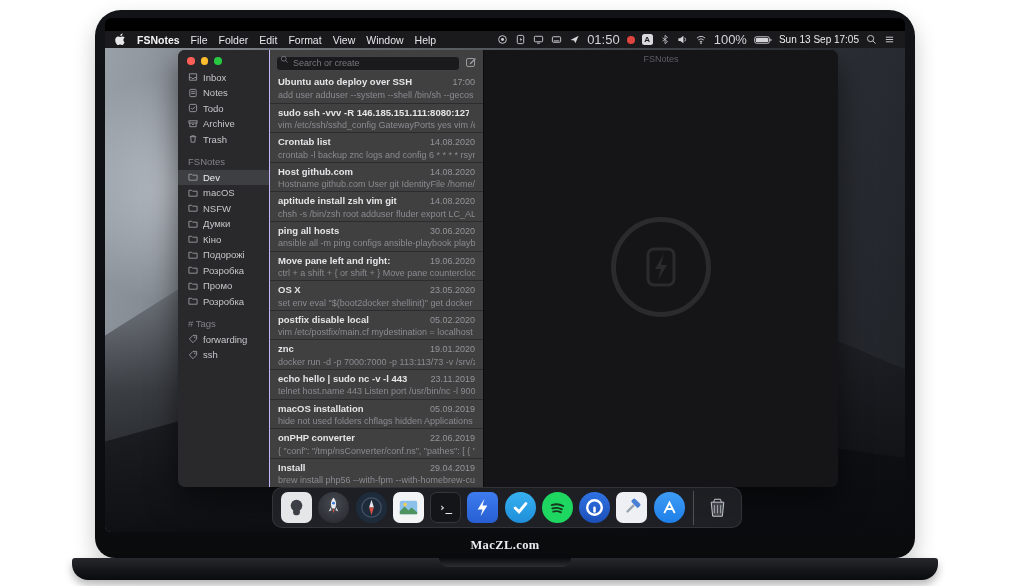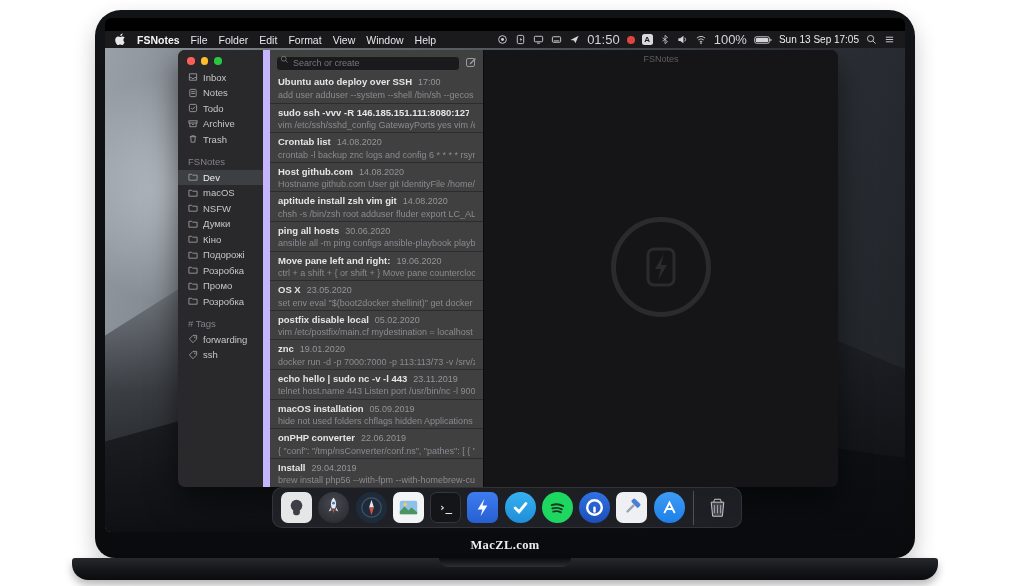--- a/index.html
+++ b/index.html
@@ -77,21 +77,21 @@
 
   
   .window {
     position:absolute; left:73px; top:2px; width:660px; height:437px;
     border-radius:7px; overflow:hidden; display:flex;
     box-shadow:0 14px 30px rgba(0,0,0,.55);
     background:#151517;
   }
 
   
-  .sidebar { width:92px; background:#29292b; border-right:7px solid #c4b5fd; }
+  .sidebar { width:92px; background:#29292b; border-right:1px solid #c4b5fd; }
   .traffic { display:flex; gap:6px; padding:7px 0 5px 9px; }
   .tl { width:7.5px; height:7.5px; border-radius:50%; }
   .tl.red { background:#ff5f57; } .tl.yellow { background:#febc2e; } .tl.green { background:#28c840; }
   .side-row {
     height:15.5px; display:flex; align-items:center; gap:5px;
     padding-left:10px; font-size:9.5px; color:#c7c7cb; white-space:nowrap; overflow:hidden;
   }
   .side-row.selected { background:#3e3f42; color:#efeff1; }
   .side-head {
     height:15.5px; margin-top:7px; display:flex; align-items:center;
@@ -108,21 +108,21 @@
     width:100%; height:15px; background:#1a1a1c; border:1px solid #424245;
     border-radius:4px; color:#dddde0; font-size:9px; padding:0 4px 0 16px;
     font-family:inherit; outline:none;
   }
   .search-wrap input::placeholder { color:#77777d; }
   .search-glass { position:absolute; left:4px; top:3px; color:#85858b; }
   .compose { color:#9a9aa0; display:flex; }
   .notes-scroll { overflow:hidden; flex:1; }
   .note-row { height:29.6px; padding:3px 8px 0 8px; border-top:1px solid #2c2c2e; }
   .note-row:first-child { border-top:none; }
-  .note-top { display:flex; align-items:baseline; }
+  .note-top { display:flex; justify-content:space-between; align-items:baseline; }
   .note-title { font-size:9.5px; font-weight:bold; color:#e5e5e8; white-space:nowrap; overflow:hidden; }
   .note-date { font-size:9px; color:#94949b; margin-left:6px; flex-shrink:0; }
   .note-preview { font-size:9px; color:#8a8a91; white-space:nowrap; overflow:hidden; margin-top:2.5px; }
 
   
   .editor { flex:1; background:#151517; position:relative; }
   .win-title { position:absolute; top:4px; left:0; right:0; text-align:center; font-size:9px; color:#5e5e63; }
   .logo-ring {
     position:absolute; left:50%; top:50%; transform:translate(-50%,-52%);
     width:100px; height:100px; border:5px solid #2b2b2e; border-radius:50%;

